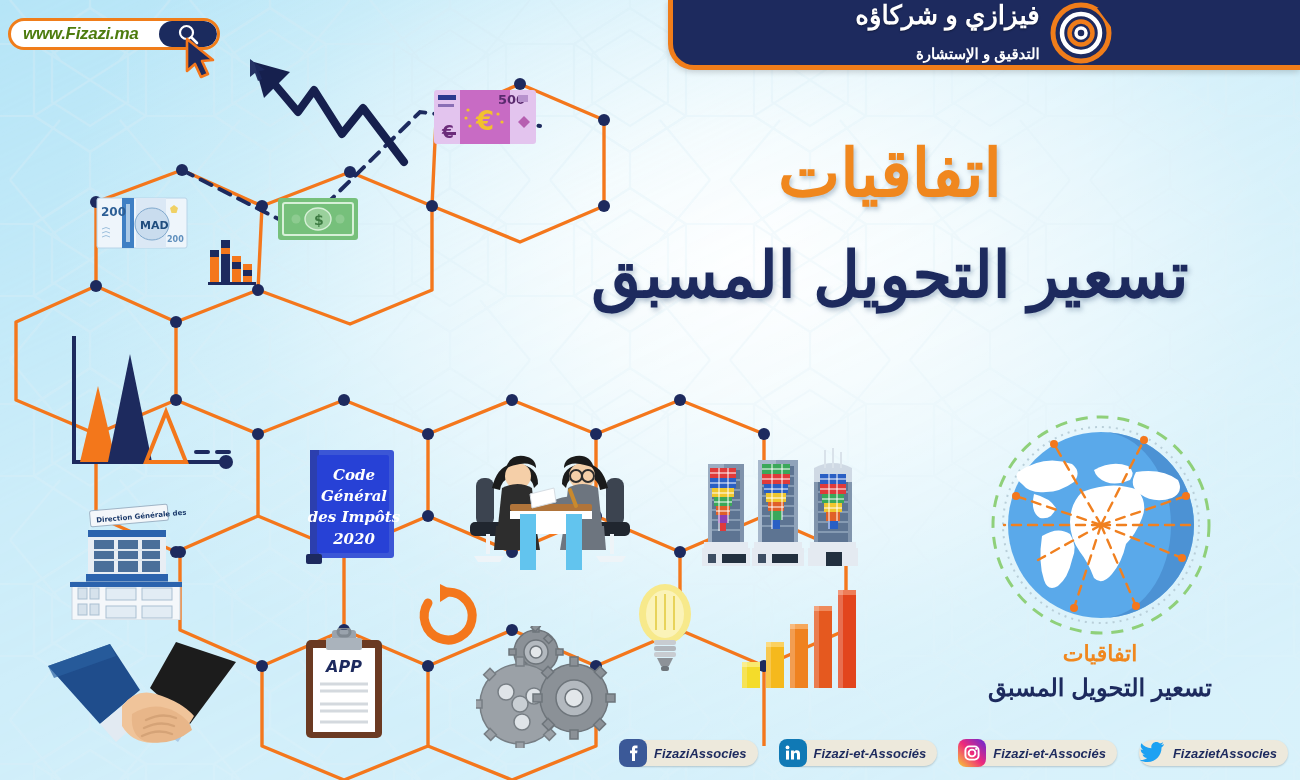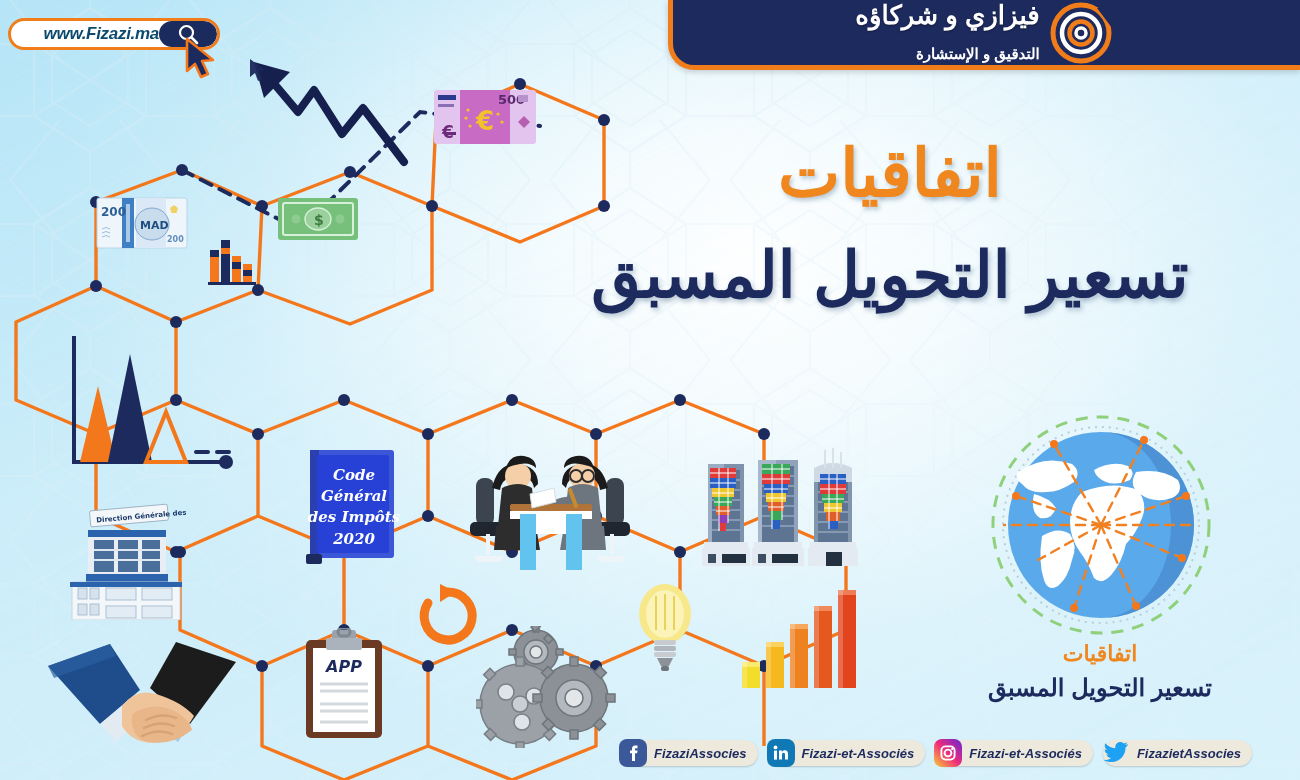--- a/index.html
+++ b/index.html
@@ -26,25 +26,25 @@
     position:absolute; left:8px; top:18px;
     width:212px; height:32px;
     background:#ffffff;
     border:3px solid #f07d1a;
     border-radius:18px;
     display:flex; align-items:center;
     overflow:hidden;
     z-index:40;
   }
   .search-url {
-    flex:1; padding-left:30px;
+    flex:1; padding-left:12px;
     font-family:"Liberation Sans", sans-serif;
     font-style:italic; font-weight:bold;
-    font-size:17px; color:#0c4a6e;
-    letter-spacing:-.3px; white-space:nowrap;text-align:right;
+    font-size:17px; color:#4d7c0f;
+    letter-spacing:-.3px; white-space:nowrap;
   }
   .search-btn {
     width:58px; height:100%;
     background:#1b2b5e;
     border-radius:16px;
     display:flex; align-items:center; justify-content:center;
   }
   .search-btn svg { display:block; }
   .cursor-main { position:absolute; left:183px; top:37px; z-index:41; }
   .cursor-small { position:absolute; left:247px; top:57px; z-index:41; opacity:.95; }
@@ -89,21 +89,21 @@
   }
 
   
   .globe-caption { position:absolute; left:940px; top:640px; width:320px; text-align:center; direction:rtl; z-index:30; }
   .globe-cap-1 { color:#f0871e; font-size:22px; font-weight:bold; line-height:1.25; }
   .globe-cap-2 { color:#1d2a5e; font-size:24px; font-weight:bold; line-height:1.3; margin-top:4px; }
 
   
   .social-bar {
     position:absolute; left:620px; top:740px;
-    display:flex; align-items:center; gap:10px; z-index:40;
+    display:flex; align-items:center; gap:22px; z-index:40;
   }
   .social-item {
     display:flex; align-items:center;
     background:#ede9dc;
     border-radius:15px;
     height:26px;
     padding-right:11px;
     box-shadow:0 1px 2px rgba(0,0,0,.18);
   }
   .social-badge {

